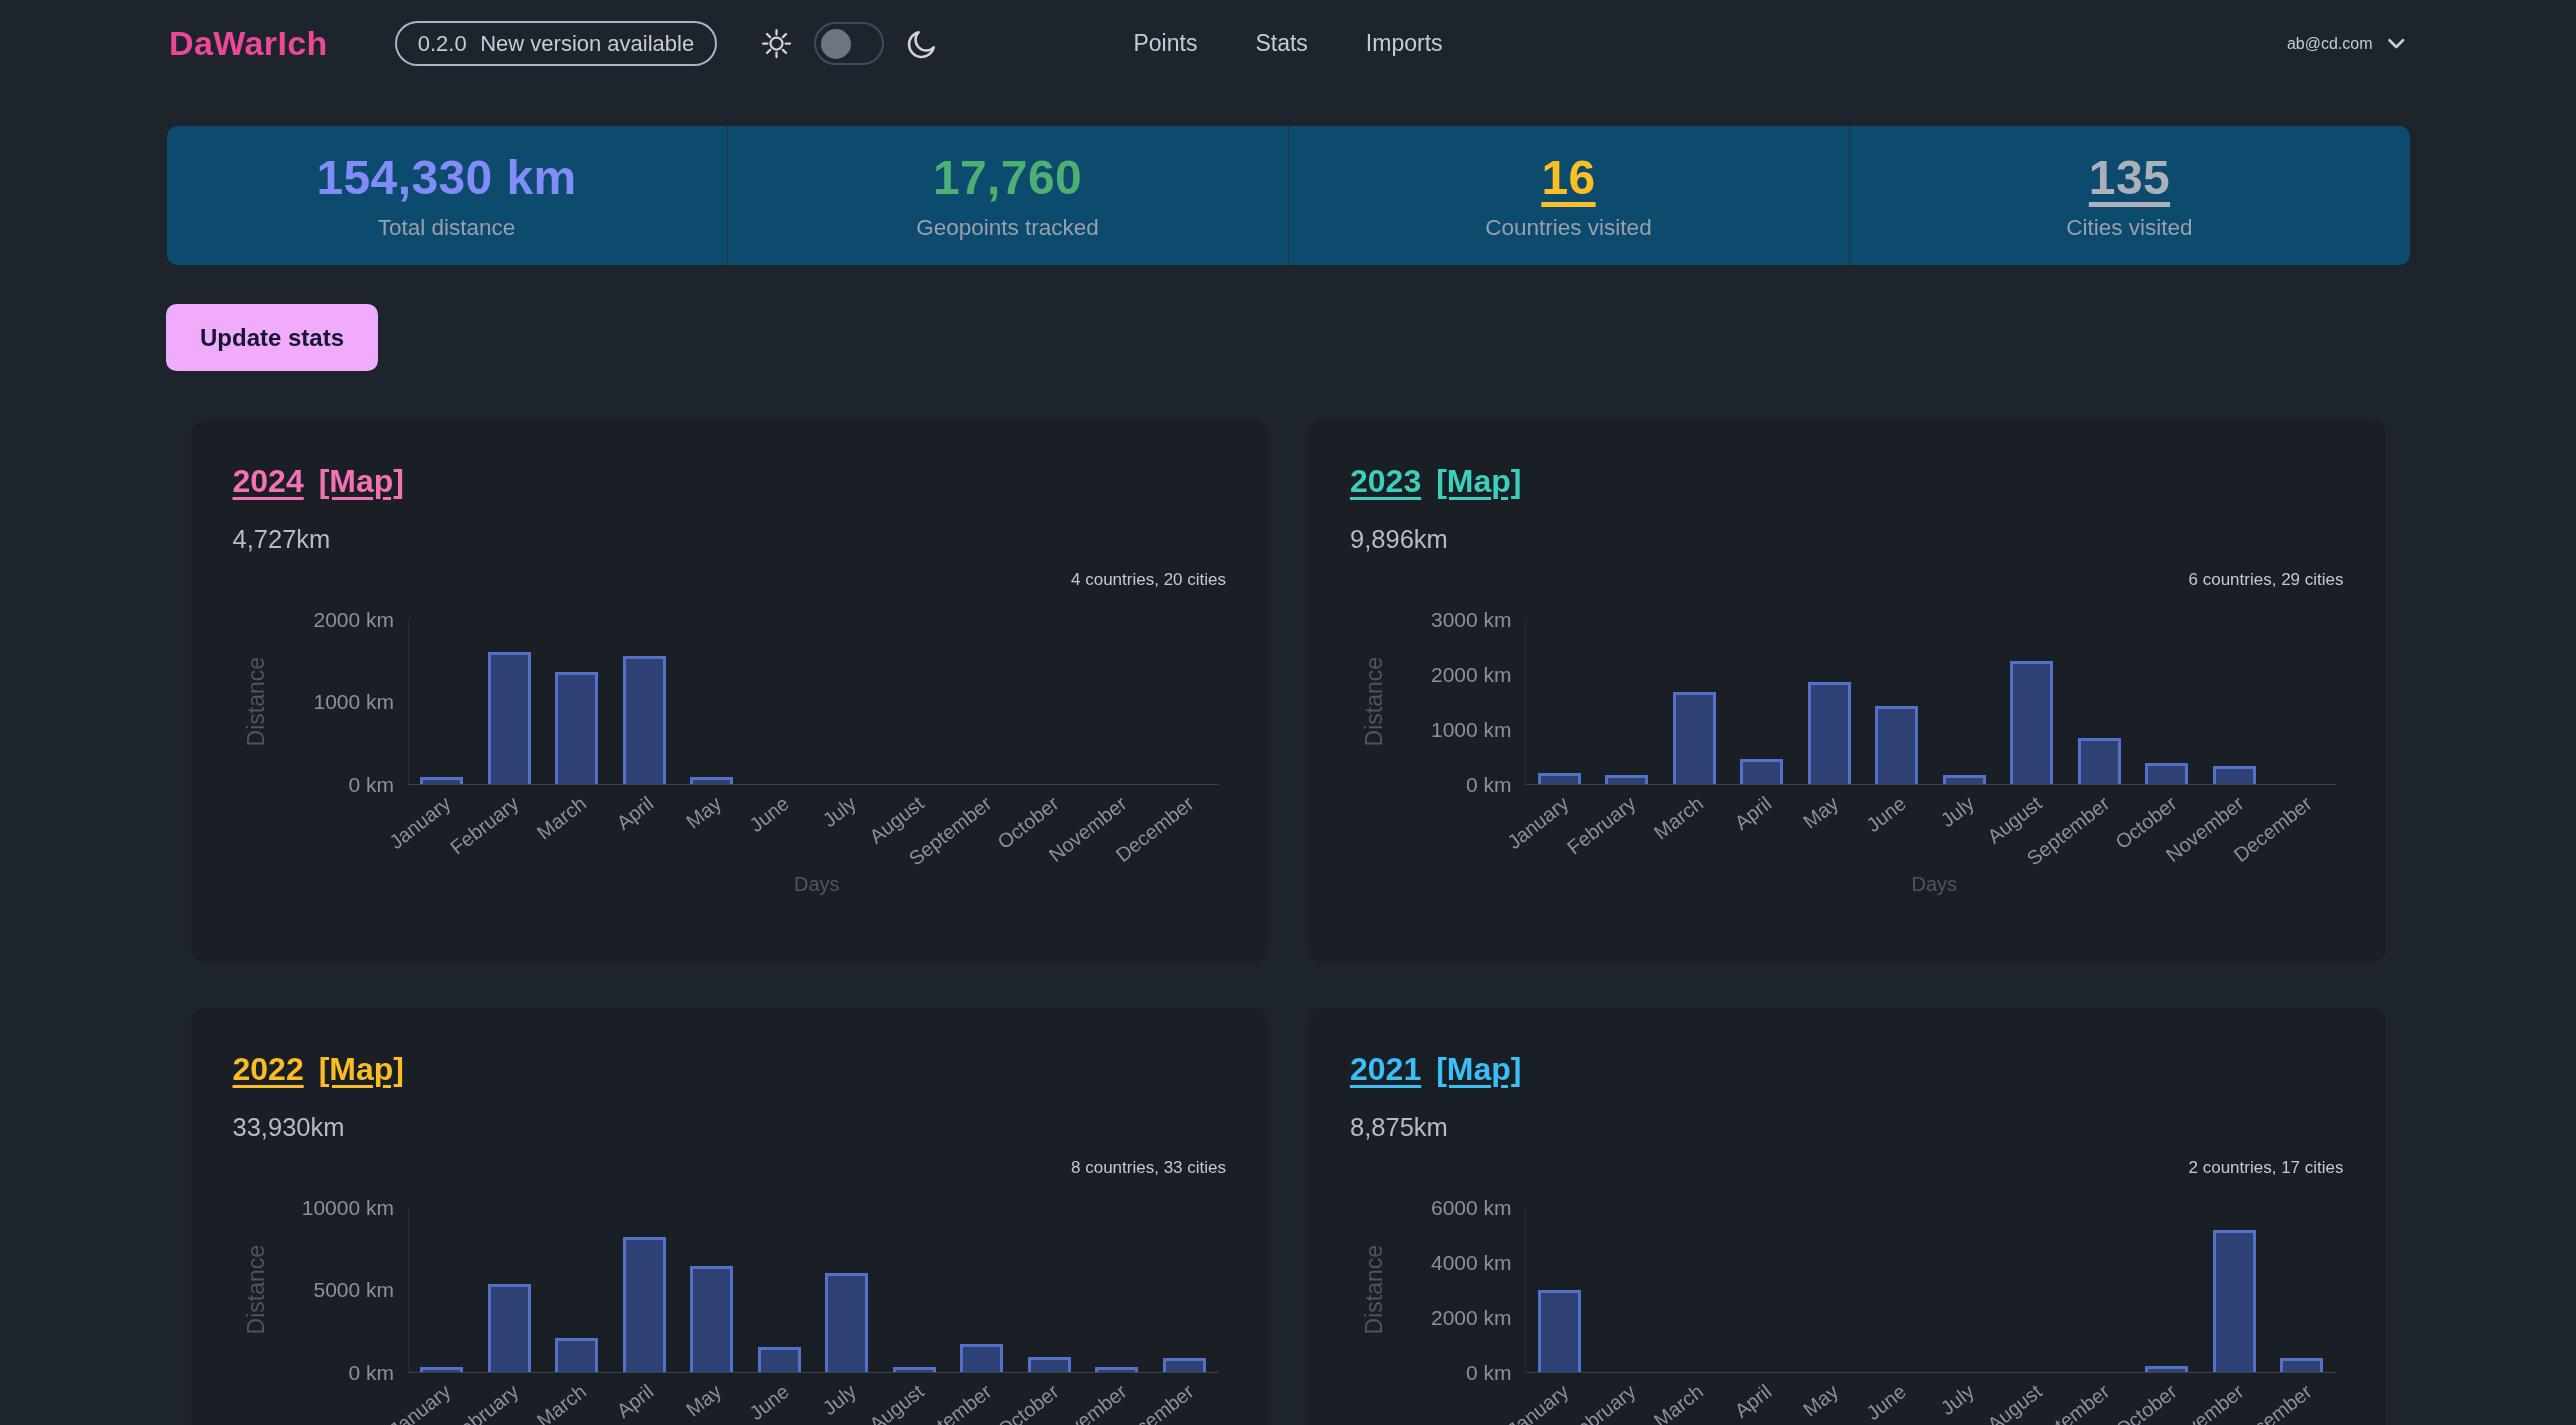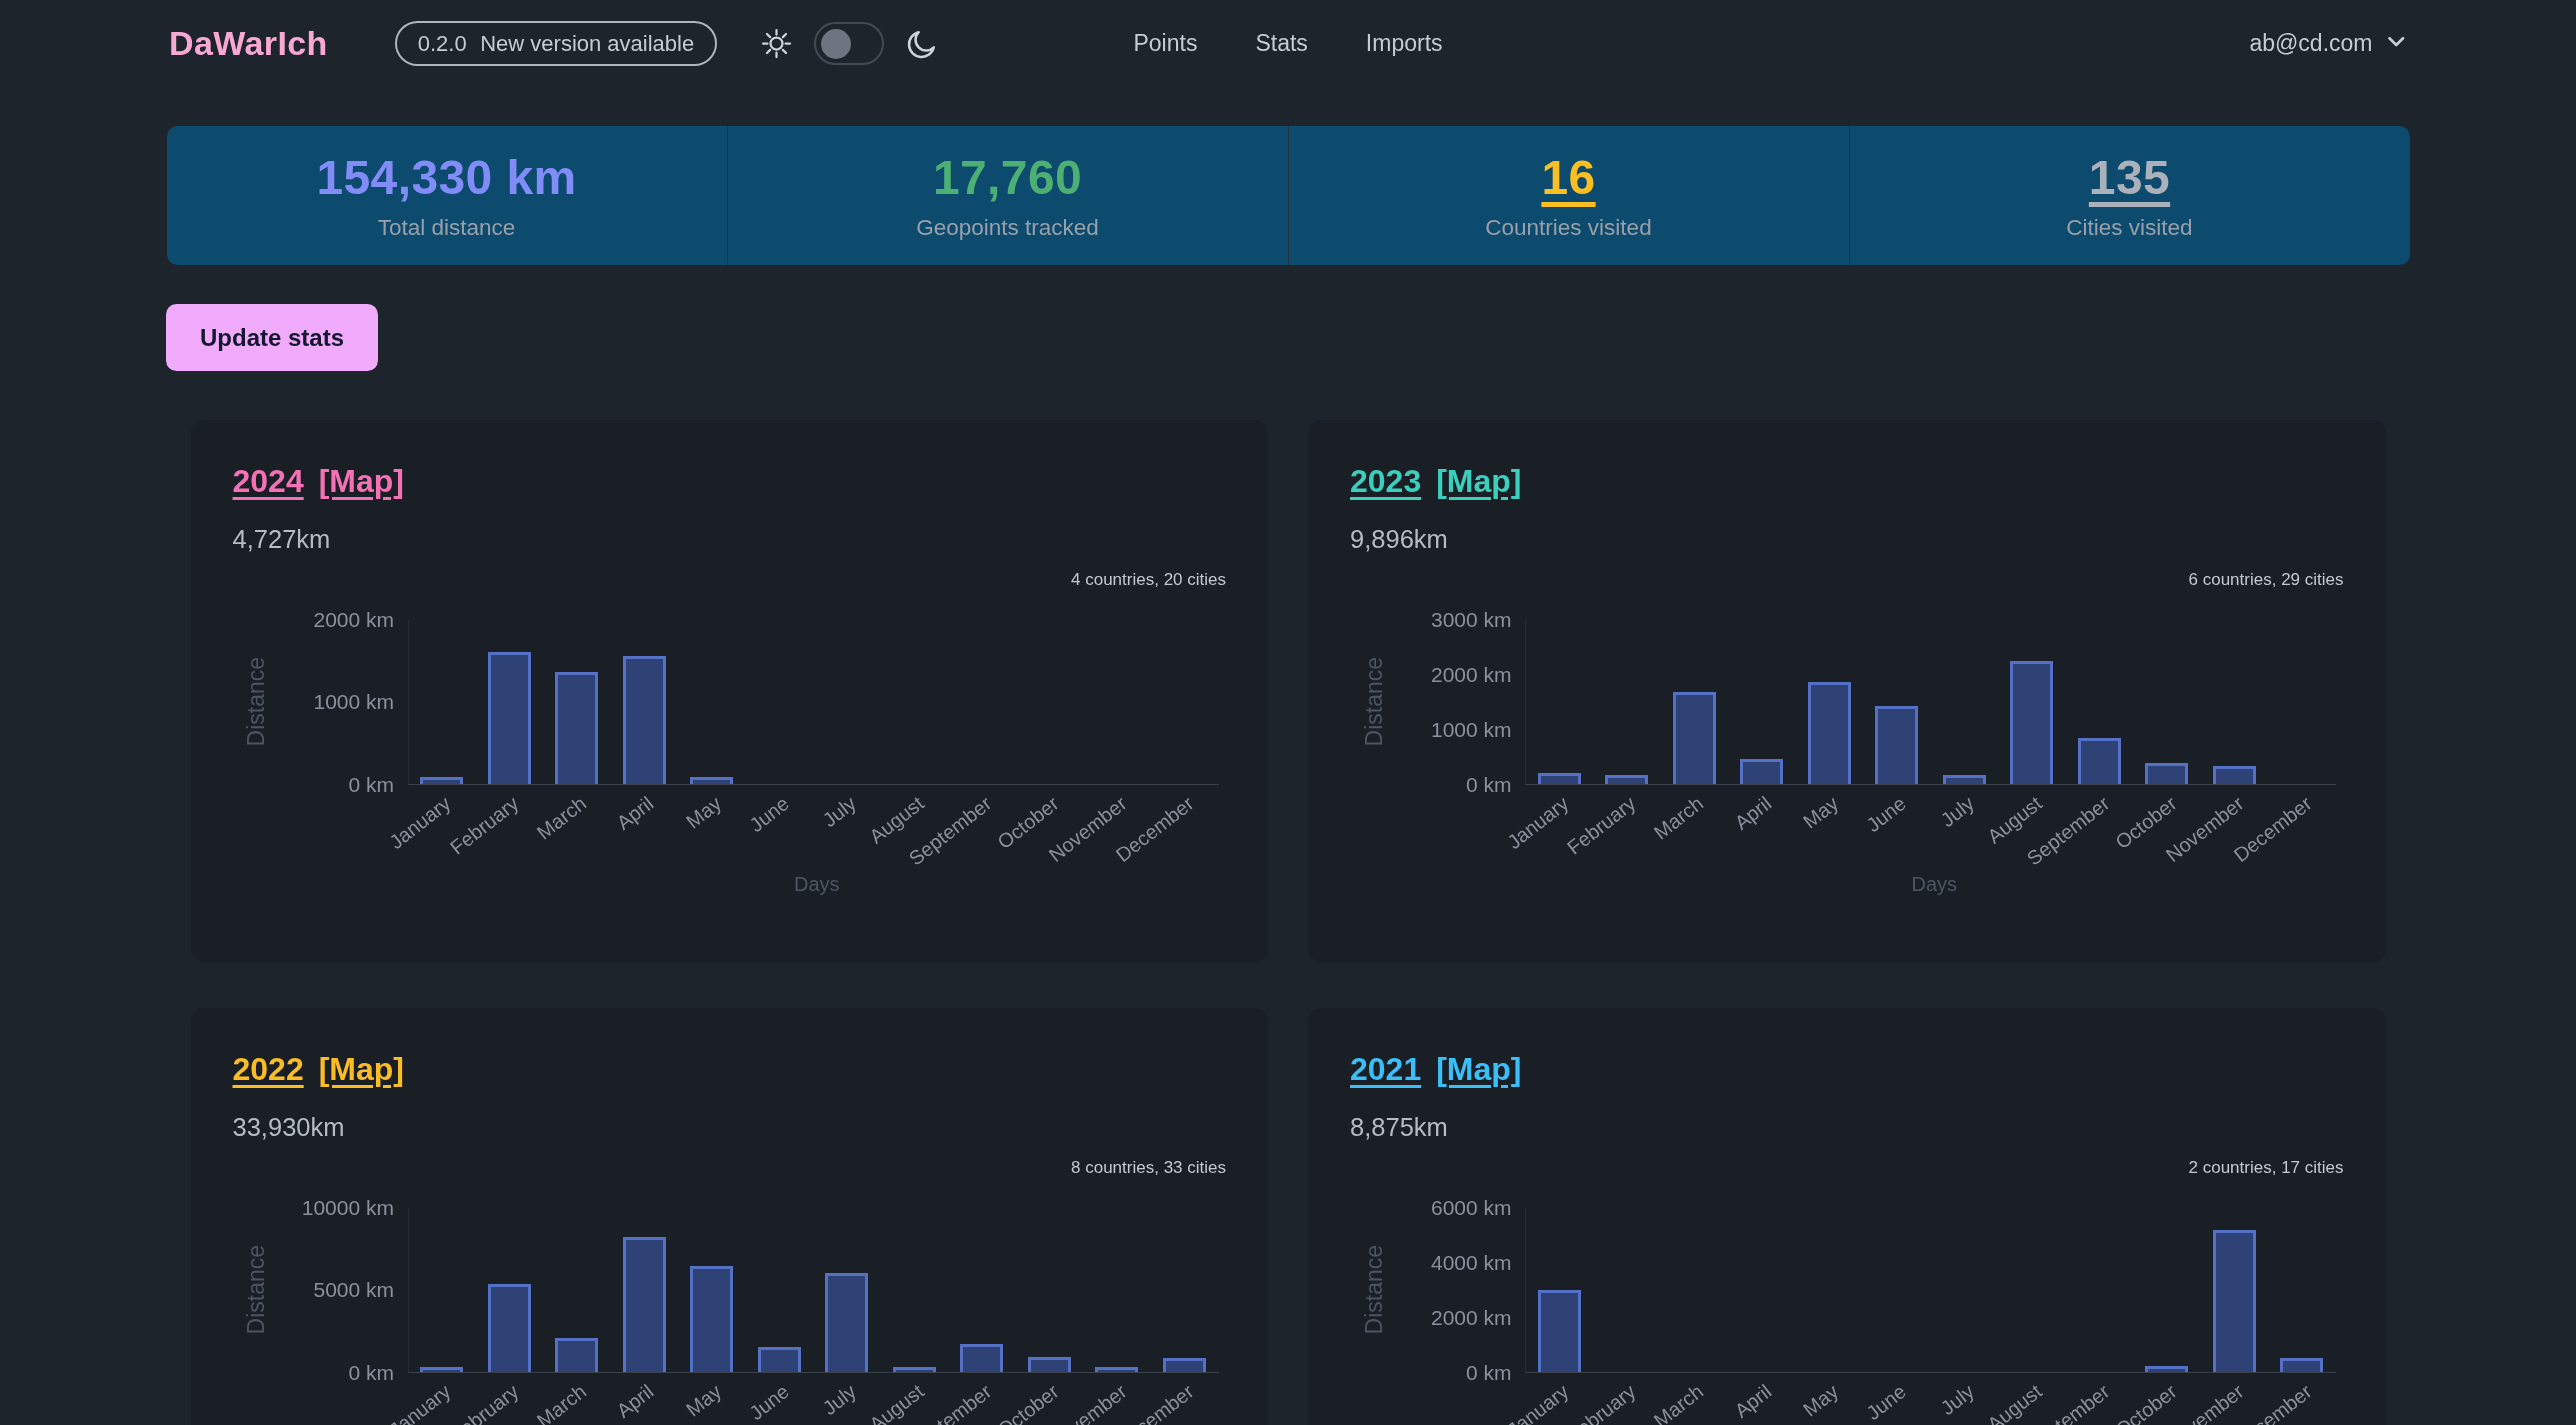--- a/index.html
+++ b/index.html
@@ -10,41 +10,41 @@
     color:#c6ccd4;
     position:relative;
   }
   a { cursor:pointer; }
 
   
   .header {
     height:87px; display:flex; align-items:center;
     padding:0 169px; position:relative;
   }
-  .logo { font-size:34px; font-weight:700; color:#f9a8d4; letter-spacing:0.4px; }
+  .logo { font-size:34px; font-weight:700; color:#ec4899; letter-spacing:0.4px; }
   .version-badge {
     margin-left:67px; display:flex; align-items:center; gap:13.5px;
     border:2.2px solid #aeb4bd; border-radius:749px;
     padding:7.5px 21px; font-size:22px; color:#c6ccd4; background:transparent;
   }
   .theme-group { margin-left:43px; display:flex; align-items:center; gap:21px; }
   .toggle {
     width:70px; height:43px; border:2.2px solid #434a54; border-radius:22px;
     position:relative; background:transparent; cursor:pointer; display:inline-block;
   }
   .toggle .knob {
     position:absolute; left:5.2px; top:4.5px; width:30px; height:30px;
     border-radius:50%; background:#6e7580;
   }
   .nav {
     position:absolute; left:50%; transform:translateX(-50%);
     display:flex; gap:58px; font-size:23px; color:#c6ccd4;
   }
   .nav a { color:#c6ccd4; text-decoration:none; }
-  .user-menu { margin-left:auto; display:flex; gap:12px; font-size:23px; cursor:pointer; }
+  .user-menu { margin-left:auto; display:flex; align-items:center; gap:12px; font-size:16px; cursor:pointer; }
 
   
   .stats-panel {
     width:2243px; margin:39px auto 0; height:139px;
     background:#0c4a6e; border-radius:10.5px; display:flex; overflow:hidden;
   }
   .stat-cell {
     flex:1; display:flex; flex-direction:column; align-items:center; justify-content:center; gap:10.5px;
   }
   .stat-cell + .stat-cell { border-left:1.5px solid #2a3038; }

